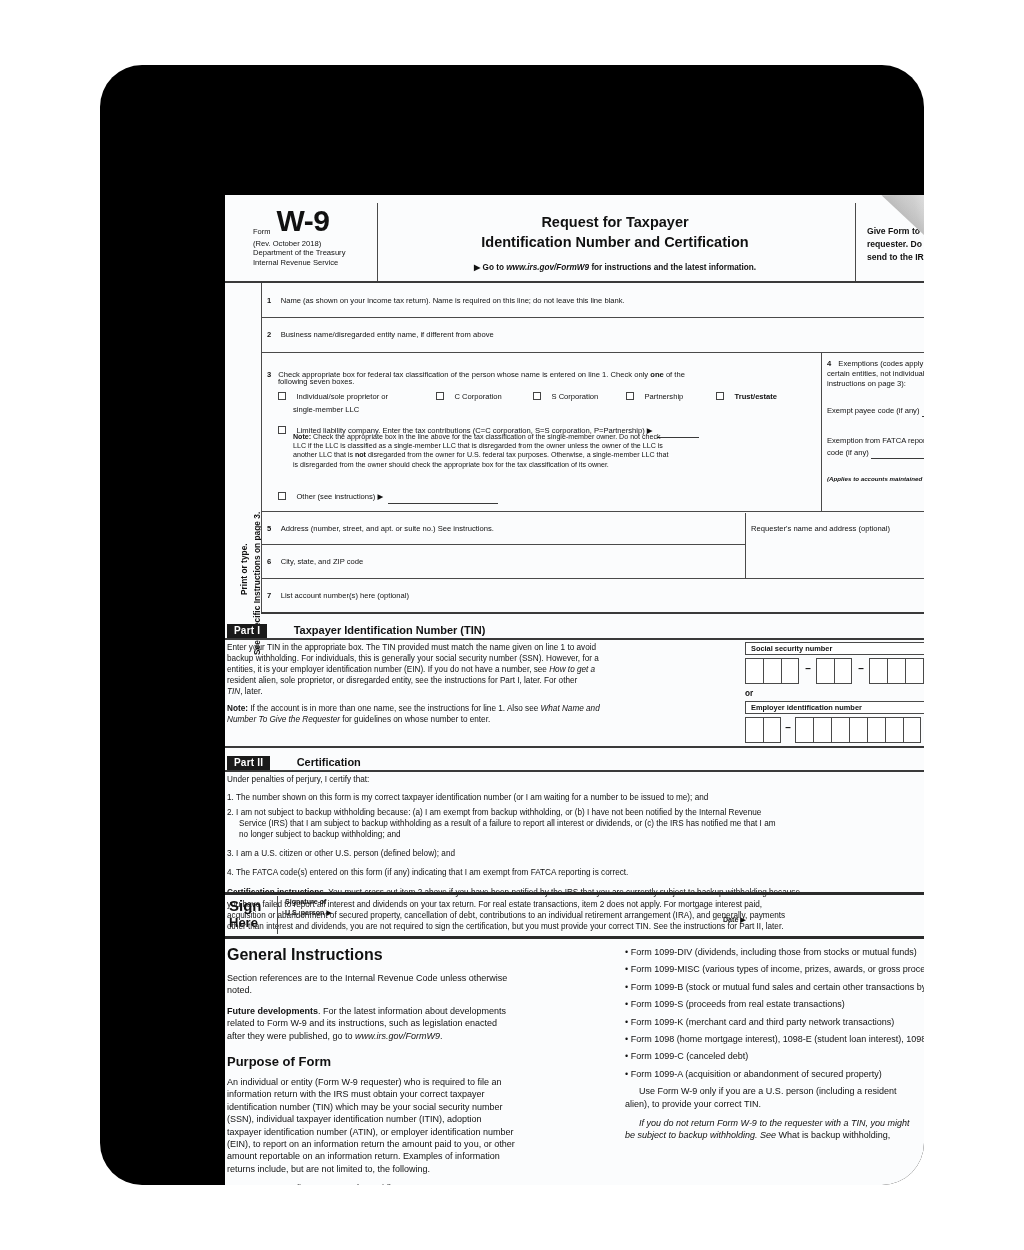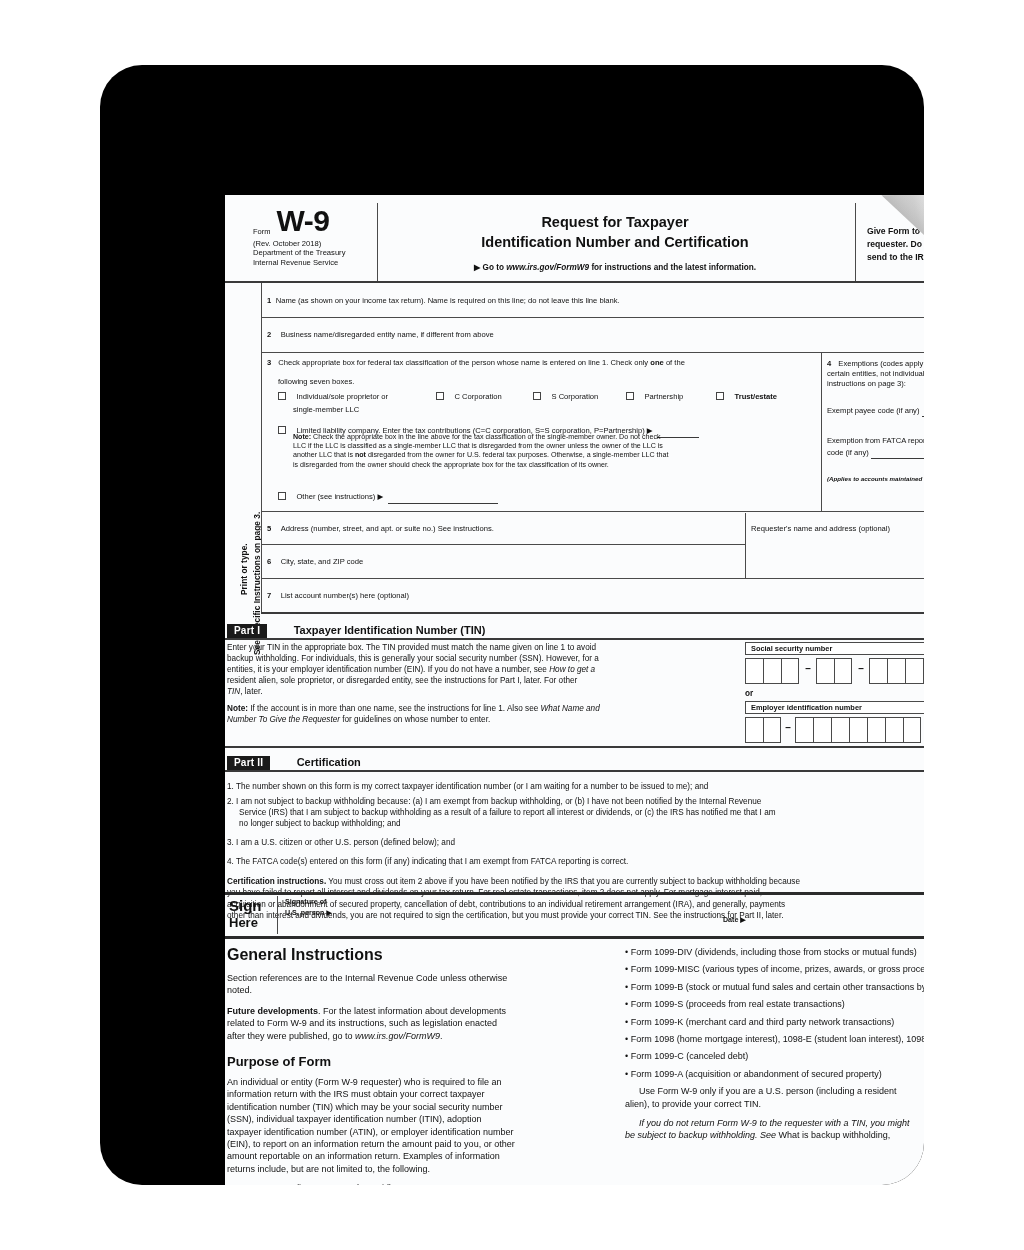--- a/index.html
+++ b/index.html
@@ -184,36 +184,36 @@
       </div>
 
       <div id="sidebar">
         <div class="vtxt" style="left:4px; top:250px;">Print or type.</div>
         <div class="vtxt" style="left:17px; top:310px; font-weight:bold;">See Specific Instructions on page 3.</div>
       </div>
 
       <div class="abs" style="left:36px; top:90px; width:738px; height:33px;">
         <div class="abs" style="left:6px; top:4px;">
           <span class="cellnum">1</span>
-          <span class="celltxt" style="">Name (as shown on your income tax return). Name is required on this line; do not leave this line blank.</span>
+          <span class="celltxt" style="margin-left:5px;">Name (as shown on your income tax return). Name is required on this line; do not leave this line blank.</span>
         </div>
       </div>
       <div class="rule vr1" style="left:36px; top:88px; height:329px;"></div>
       <div class="rule hr1" style="left:36px; top:122px; width:738px;"></div>
 
       <div class="abs" style="left:36px; top:124px; width:738px; height:33px;">
         <div class="abs" style="left:6px; top:4px;">
           <span class="cellnum">2</span>
           <span class="celltxt" style="margin-left:5px;">Business name/disregarded entity name, if different from above</span>
         </div>
       </div>
       <div class="rule hr1" style="left:36px; top:157px; width:738px;"></div>
 
       <div class="abs" style="left:36px; top:158px; width:560px; height:159px;">
-        <div class="abs s75" style="left:6px; top:5px; width:545px;">
+        <div class="abs s75" style="left:6px; top:17px; width:545px;">
           <span class="cellnum">3</span>
           <span style="margin-left:5px;">Check appropriate box for federal tax classification of the person whose name is entered on line 1. Check only </span><span class="b">one</span><span> of the</span>
         </div>
         <div class="abs s75" style="left:17px; top:24px;">following seven boxes.</div>
 
         <div class="abs" style="left:17px; top:32px; width:150px;">
           <span class="cb"></span>
           <span class="s75" style="margin-left:6px;">Individual/sole proprietor or</span>
           <div class="s75" style="margin-left:15px; margin-top:2px;">single-member LLC</div>
         </div>
@@ -364,20 +364,21 @@
 
       <div class="rule hr2" style="left:0px; top:551px; width:774px;"></div>
 
       <div class="abs" style="left:0px; top:557px; width:774px;">
         <span class="partbadge" style="margin-left:2px;">Part II</span>
         <span class="parttitle">Certification</span>
       </div>
       <div class="rule hr2" style="left:0px; top:575px; width:774px;"></div>
 
       <div class="abs s8" style="left:2px; top:579px; width:770px;">
+        <div>Under penalties of perjury, I certify that:</div>
         <div style="margin-top:7px;">1. The number shown on this form is my correct taxpayer identification number (or I am waiting for a number to be issued to me); and</div>
         <div style="margin-top:4px;">2. I am not subject to backup withholding because: (a) I am exempt from backup withholding, or (b) I have not been notified by the Internal Revenue</div>
         <div style="margin-left:12px;">Service (IRS) that I am subject to backup withholding as a result of a failure to report all interest or dividends, or (c) the IRS has notified me that I am</div>
         <div style="margin-left:12px;">no longer subject to backup withholding; and</div>
         <div style="margin-top:8px;">3. I am a U.S. citizen or other U.S. person (defined below); and</div>
         <div style="margin-top:8px;">4. The FATCA code(s) entered on this form (if any) indicating that I am exempt from FATCA reporting is correct.</div>
         <div style="margin-top:9px;"><span class="b">Certification instructions.</span><span> You must cross out item 2 above if you have been notified by the IRS that you are currently subject to backup withholding because</span></div>
         <div>you have failed to report all interest and dividends on your tax return. For real estate transactions, item 2 does not apply. For mortgage interest paid,</div>
         <div>acquisition or abandonment of secured property, cancellation of debt, contributions to an individual retirement arrangement (IRA), and generally, payments</div>
         <div>other than interest and dividends, you are not required to sign the certification, but you must provide your correct TIN. See the instructions for Part II, later.</div>

